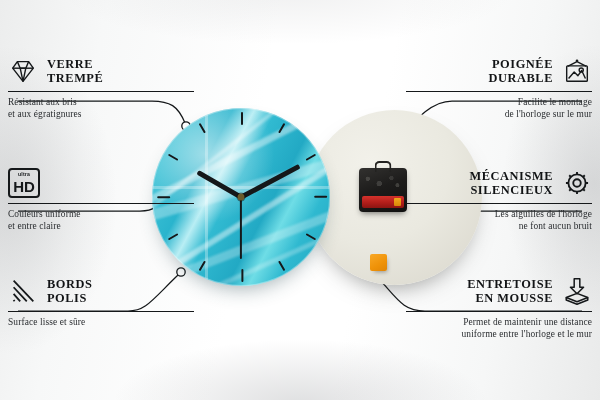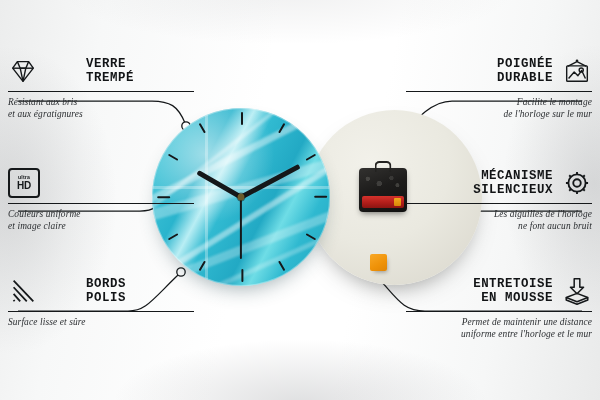--- a/index.html
+++ b/index.html
@@ -81,38 +81,38 @@
     box-shadow:2px 3px 4px -2px rgba(0,0,0,.35);
   }
 
   
   .feat{position:absolute;width:186px;}
   .feat.left{left:8px;text-align:left;}
   .feat.right{right:8px;text-align:right;}
   .feat-head{display:flex;align-items:center;gap:9px;}
   .feat.right .feat-head{flex-direction:row-reverse;}
   .feat-title{
-    font-family:Liberation Mono, monospace;
+    font-family:Liberation Serif, serif;
     font-weight:700;font-size:12.4px;line-height:14.2px;
-    letter-spacing:.55px;color:#121416;text-transform:uppercase;flex:1;margin-left:39px;
+    letter-spacing:.55px;color:#121416;text-transform:uppercase;flex:1;
   }
   .rule{height:1.25px;background:#15181a;margin:5px 0 5px 0;}
   .feat-desc{
     font-family:"Liberation Serif",serif;
-    font-size:9.4px;line-height:11.6px;color:#2a2d30;letter-spacing:.12px;font-style:italic;
+    font-size:9.4px;line-height:11.6px;color:#2a2d30;letter-spacing:.12px;
   }
   .icon{width:30px;height:30px;flex:0 0 30px;display:block;}
   .icon svg{display:block;width:30px;height:30px;}
 
   .hd-box{
     width:28px;height:26px;flex:0 0 28px;border:2px solid #15181a;border-radius:4px;
     display:flex;flex-direction:column;align-items:center;justify-content:center;line-height:1;
   }
   .hd-small{font-family:"Liberation Sans",sans-serif;font-size:5.2px;font-weight:700;letter-spacing:.2px;color:#15181a;}
-  .hd-big{font-family:"Liberation Sans",sans-serif;font-size:10px;font-weight:700;letter-spacing:-.2px;color:#15181a;margin-top:1px;}
+  .hd-big{font-family:"Liberation Sans",sans-serif;font-size:15px;font-weight:700;letter-spacing:-.2px;color:#15181a;margin-top:1px;}
 
   
   #feat-verre{top:56px;}
   #feat-impression{top:168px;}
   #feat-bords{top:276px;}
   #feat-poignee{top:56px;}
   #feat-mecanisme{top:168px;}
   #feat-entretoise{top:276px;}
 </style>
 </head>
@@ -202,21 +202,21 @@
 
   <div class="feat left" id="feat-impression">
     <div class="feat-head">
       <span class="hd-box">
         <span class="hd-small">ultra</span>
         <span class="hd-big">HD</span>
       </span>
     </div>
     <div class="rule"></div>
     <div class="feat-desc">
-      <span>Couleurs uniforme</span><br><span>et image claire</span>
+      <span>Couleurs uniforme</span><br><span>et entre claire</span>
     </div>
   </div>
 
   <div class="feat right" id="feat-poignee">
     <div class="feat-head">
       <span class="icon">
         <svg viewBox="0 0 32 32">
             <g fill="none" stroke="#15181a" stroke-width="1.5" stroke-linejoin="round">
           <circle cx="16" cy="5" r="1.4" fill="#15181a" stroke="none"></circle>
           <path d="M16 6 L6 11 M16 6 L26 11"></path>

